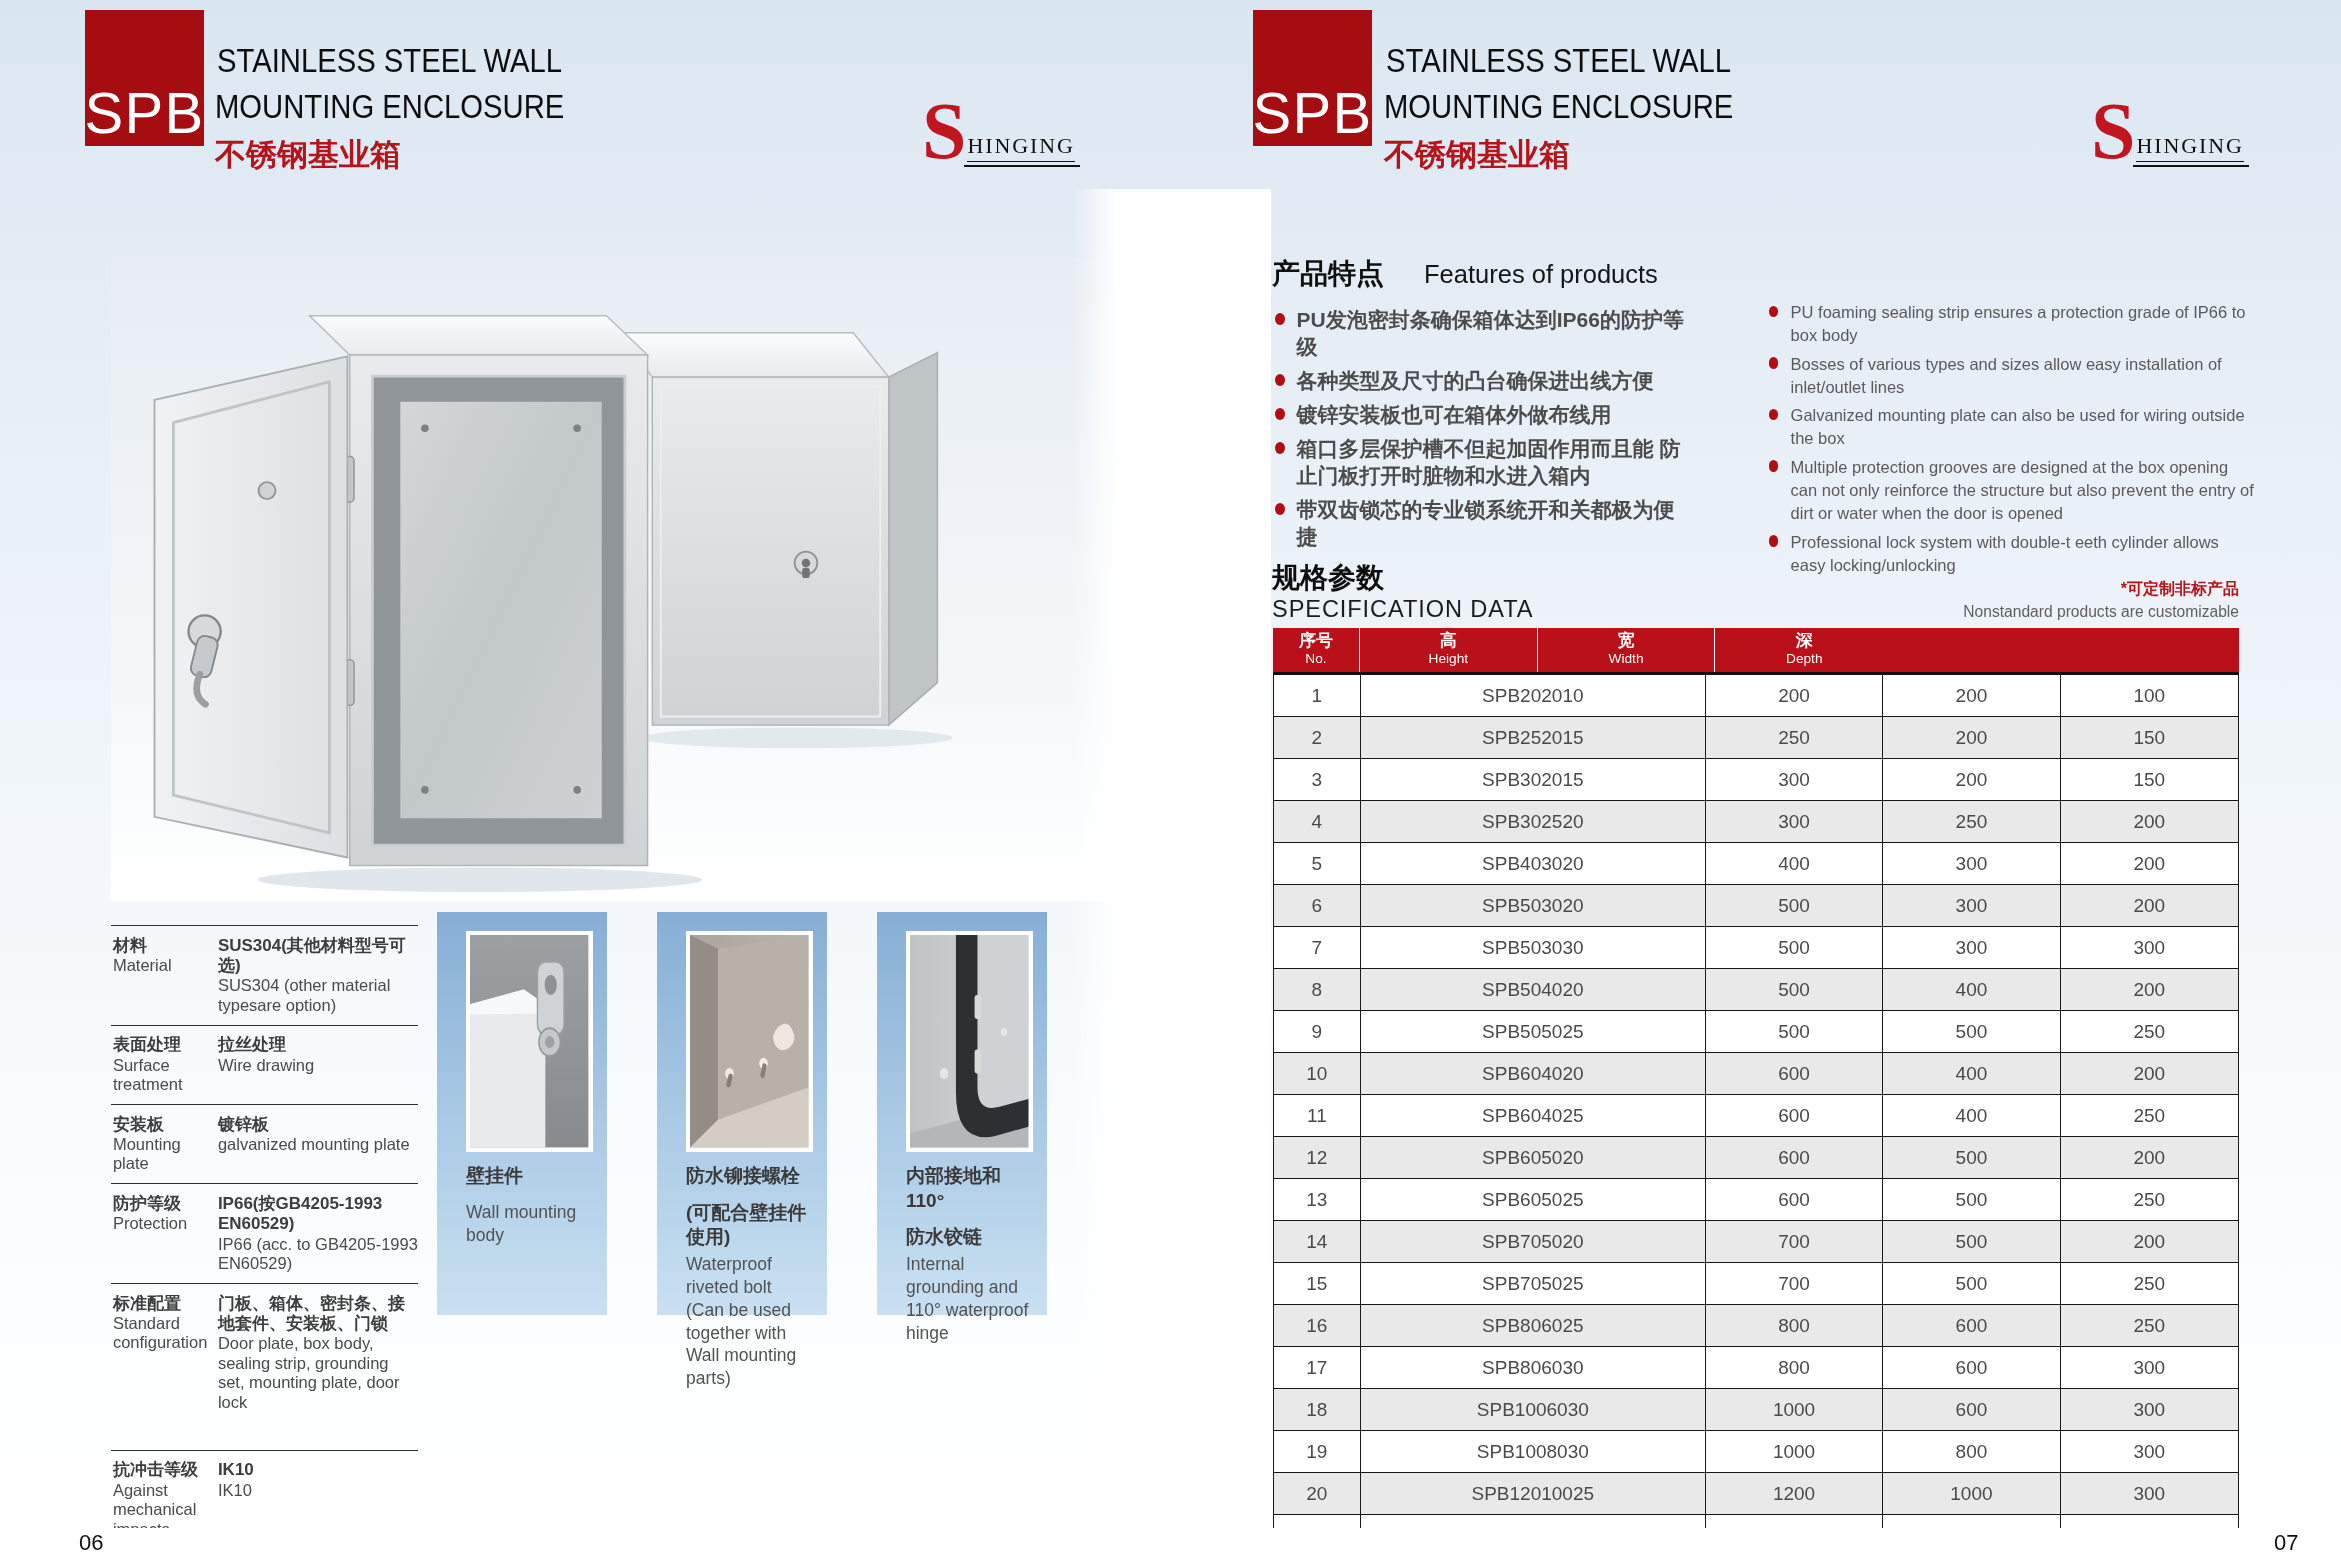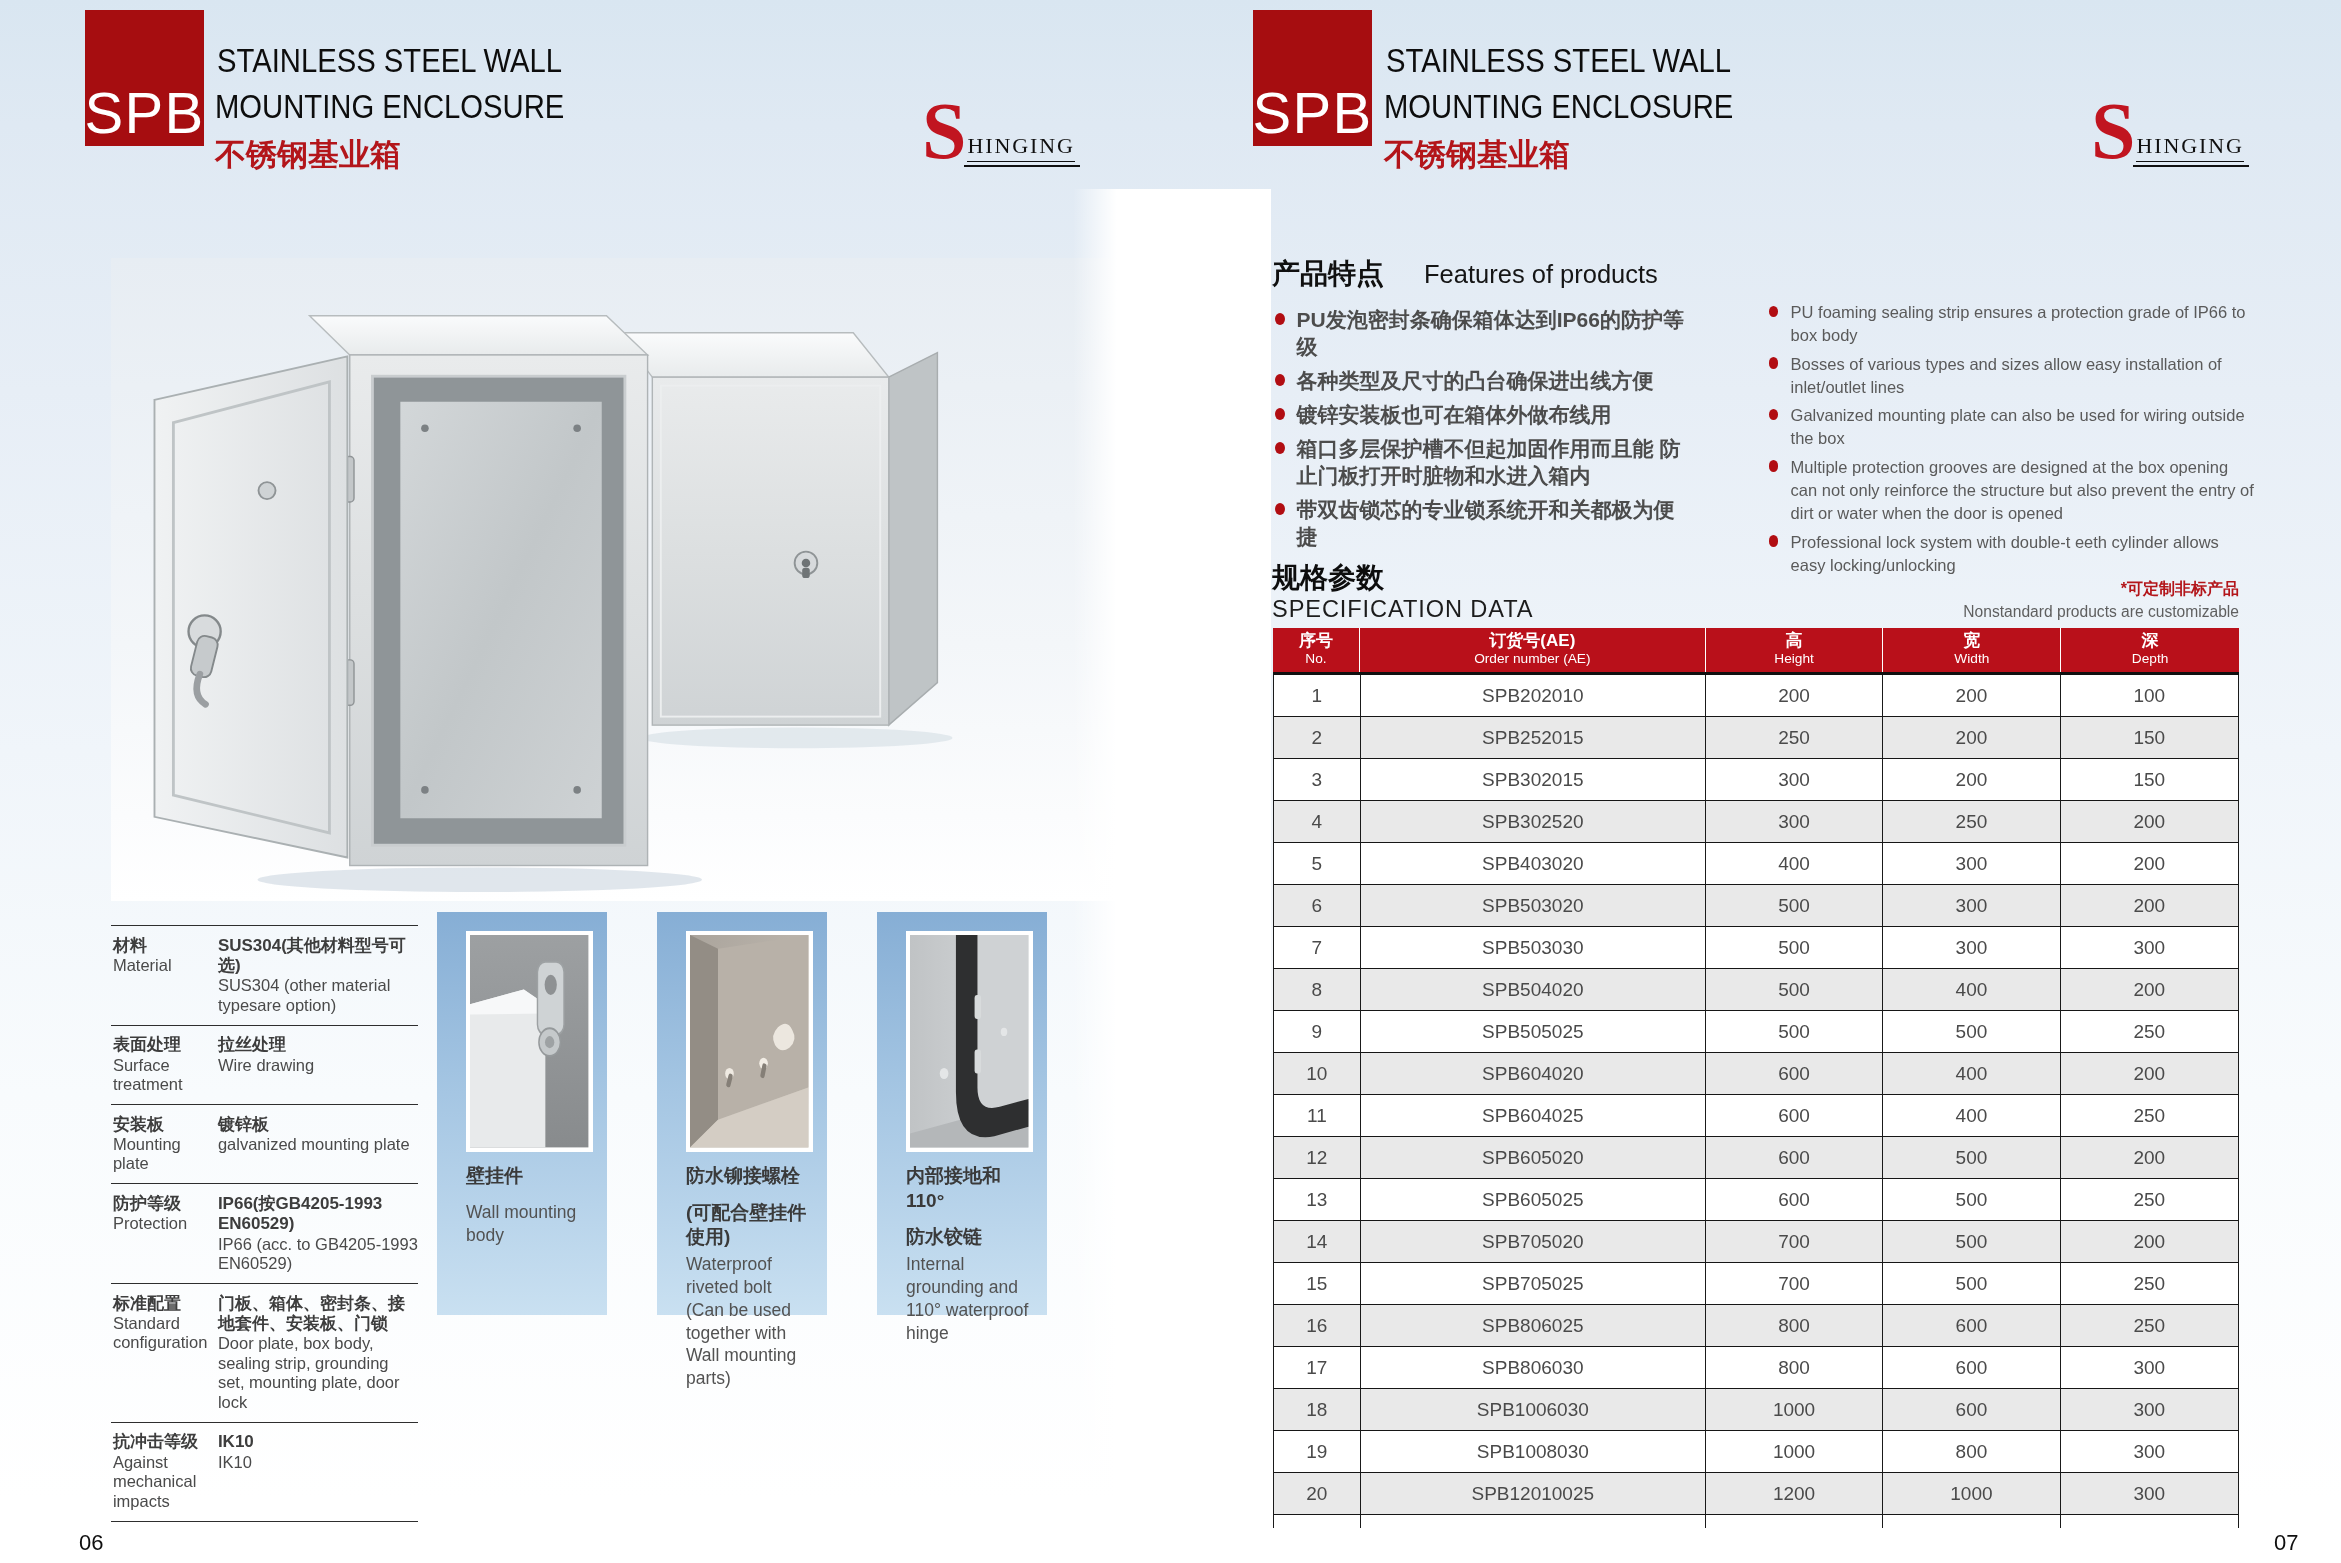--- a/index.html
+++ b/index.html
@@ -27,21 +27,21 @@
   .lspec .row:last-child{border-bottom:1.4px solid #2e2e2e;}
   .lspec .lab{width:105px;flex:0 0 auto;}
   .lspec .val{flex:1;}
   .lspec .cn{font-size:17px;font-weight:bold;color:#3d3d3d;line-height:1.2;}
   .lspec .en{font-size:16.5px;color:#4a4a4a;line-height:1.18;}
   .lspec .row:nth-child(1){min-height:71px;}
   .lspec .row:nth-child(2){min-height:71px;}
   .lspec .row:nth-child(3){min-height:70px;}
   .lspec .row:nth-child(4){min-height:91px;}
   .lspec .row:nth-child(5){min-height:122px;}
-  .lspec .row:nth-child(6){min-height:90px;}
+  .lspec .row:nth-child(6){min-height:90px;margin-top:28px;}
   .lspec .row:nth-child(7){min-height:71px;}
   
   .panel{top:912px;width:170px;height:403px;background:linear-gradient(180deg,#86aed5 0%,#a5c6e3 45%,#c9e0f1 100%);box-sizing:border-box;padding:19px 14px 0 29px;}
   .panel .photo{background:#ffffff;padding:4.3px;height:221px;box-sizing:border-box;}
   .panel .photo svg{display:block;width:100%;height:100%;}
   .panel .cap-cn{margin-top:12.3px;font-size:19px;font-weight:bold;color:#3a3a3a;line-height:1.28;}
   .panel .cap-en{margin-top:3.8px;font-size:17.5px;color:#525252;line-height:1.3;}
   
   .feat-head{display:flex;align-items:baseline;gap:14px;}
   .feat-head .cn{font-size:28px;font-weight:bold;color:#101010;}
@@ -338,24 +338,20 @@
   <div class="abs spec-title-en" style="left:1272px;top:596px;">SPECIFICATION DATA</div>
   <div class="abs spec-note-cn" style="left:1843px;top:579px;width:396px;">*可定制非标产品</div>
   <div class="abs spec-note-en" style="left:1843px;top:603px;width:396px;">Nonstandard products are customizable</div>
 
   <div class="abs btable">
     <div class="bt-head" id="spec-head">
         <div class="cell w0">
           <div class="cn">序号</div>
           <div class="en">No.</div>
         </div>
-        <div class="cell w1">
-          <div class="cn">订货号(AE)</div>
-          <div class="en">Order number (AE)</div>
-        </div>
         <div class="cell w2">
           <div class="cn">高</div>
           <div class="en">Height</div>
         </div>
         <div class="cell w3">
           <div class="cn">宽</div>
           <div class="en">Width</div>
         </div>
         <div class="cell w4">
           <div class="cn">深</div>

